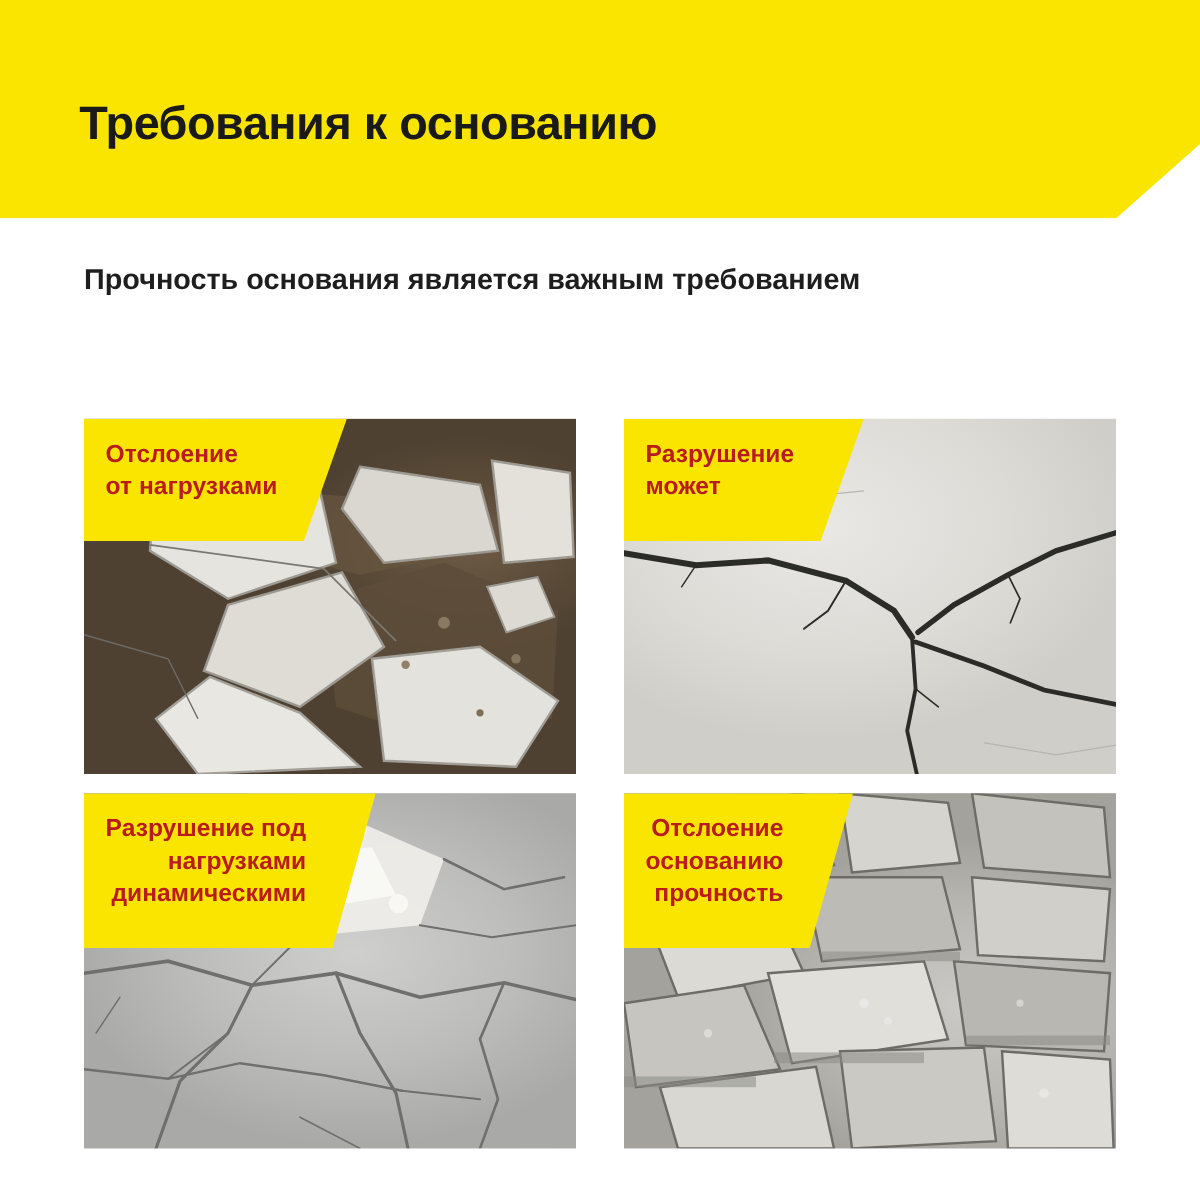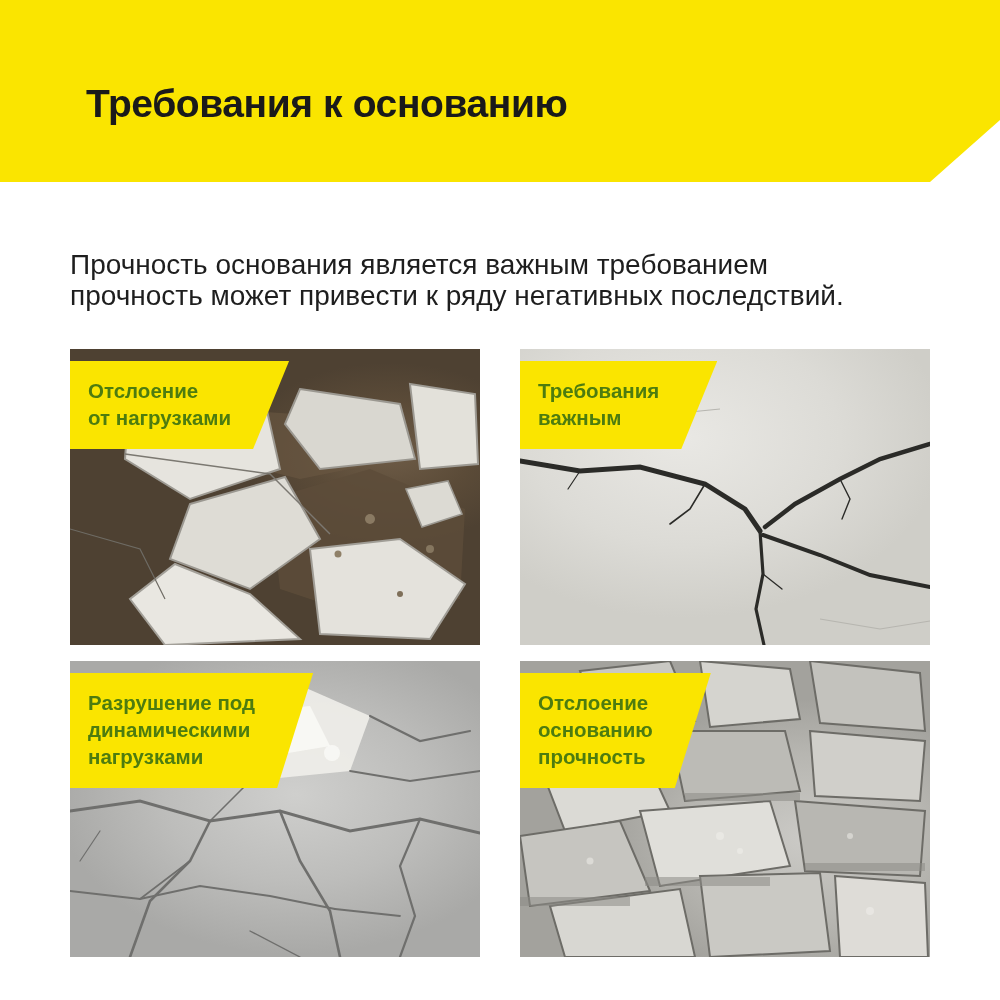--- a/index.html
+++ b/index.html
@@ -21,76 +21,75 @@
     top: 0;
     left: 0;
     width: 1000px;
     height: 182px;
     background: #fae500;
     
     clip-path: polygon(0 0, 1000px 0, 1000px 120px, 930px 182px, 0 182px);
   }
   .header-title {
     position: absolute;
-    left: 86px;
+    left: 66px;
     top: 82px;
     font-size: 39px;
     font-weight: bold;
     color: #1a1a1a;
     letter-spacing: -0.4px;
     white-space: nowrap;
   }
 
   
   .intro {
     position: absolute;
     left: 70px;
     top: 218px;
     width: 880px;
-    font-size: 28px;
-    font-weight: normal;
+    font-size: 24px;
+    font-weight: bold;
     line-height: 31px;
     color: #1e1e1e;
-    margin-top: 31px;
   }
   .intro div { white-space: nowrap; }
 
   
   .grid {
     position: absolute;
     left: 70px;
     top: 349px;
     width: 860px;
   }
   .row {
     display: flex;
     gap: 40px;
   }
-  .row + .row { margin-top: 16px; }
+  .row + .row { margin-top: 16px; text-align: right; }
 
   .card {
     position: relative;
     width: 410px;
     height: 296px;
     overflow: hidden;
     background: #d8d8d6;
   }
 
   
   .card-label {
     position: absolute;
     left: 0;
-    top: 12px;
+    top: 0;
     background: #fae500;
     z-index: 5;
-    padding: 16px 58px 18px 18px;
+    padding: 16px 58px 32px 18px;
     font-size: 20.5px;
     line-height: 27px;
     font-weight: bold;
-    color: #4d7c0f;
+    color: #b91c1c;
     clip-path: polygon(0 0, 100% 0, calc(100% - 36px) 100%, 0 100%);
   }
   .card-label span { display: block; white-space: nowrap; }
 
   
   .photo {
     position: absolute;
     inset: 0;
     width: 100%;
     height: 100%;
@@ -128,21 +127,20 @@
   svg.crack-layer { position: absolute; inset: 0; width: 100%; height: 100%; }
 </style>
 </head>
 <body>
 
 <div class="header-banner"></div>
 <div class="header-title">Требования к основанию</div>
 
 <div class="intro">
   <div>Прочность основания является важным требованием</div>
-  <div>прочность может привести к ряду негативных последствий.</div>
 </div>
 
 <div class="grid">
 
   <div class="row">
 
     <div class="card">
       <div class="photo p1">
         <svg class="crack-layer" viewBox="0 0 410 296" preserveAspectRatio="none">
 
@@ -185,22 +183,22 @@
             <path d="M243 225 L262 240" stroke-width="1.3"></path>
             <path d="M60 122 L48 140" stroke-width="1.2"></path>
           </g>
           <g stroke="#b6b5af" fill="none" stroke-width="1">
             <path d="M0 60 L100 70 L200 60"></path>
             <path d="M300 270 L360 280 L410 272"></path>
           </g>
         </svg>
       </div>
       <div class="card-label">
-        <span>Требования</span>
-        <span>важным</span>
+        <span>Разрушение</span>
+        <span>может</span>
       </div>
     </div>
 
   </div>
 
   <div class="row">
 
     <div class="card">
       <div class="photo p3">
         <svg class="crack-layer" viewBox="0 0 410 296" preserveAspectRatio="none">
@@ -226,22 +224,22 @@
             <circle cx="118" cy="78" r="9"></circle>
             <circle cx="205" cy="60" r="11"></circle>
             <circle cx="262" cy="92" r="8"></circle>
             <circle cx="160" cy="112" r="7"></circle>
             <circle cx="230" cy="30" r="6"></circle>
           </g>
         </svg>
       </div>
       <div class="card-label">
         <span>Разрушение под</span>
+        <span>нагрузками</span>
         <span>динамическими</span>
-        <span>нагрузками</span>
       </div>
     </div>
 
     <div class="card">
       <div class="photo p4">
         <svg class="crack-layer" viewBox="0 0 410 296" preserveAspectRatio="none">
           <g stroke="#6d6c67" stroke-width="2">
             <polygon points="60,10 150,0 175,60 85,78" fill="#c9c8c3"></polygon>
             <polygon points="180,0 270,8 280,58 190,66" fill="#d5d4cf"></polygon>
             <polygon points="290,0 400,12 405,70 300,62" fill="#c3c2bd"></polygon>

